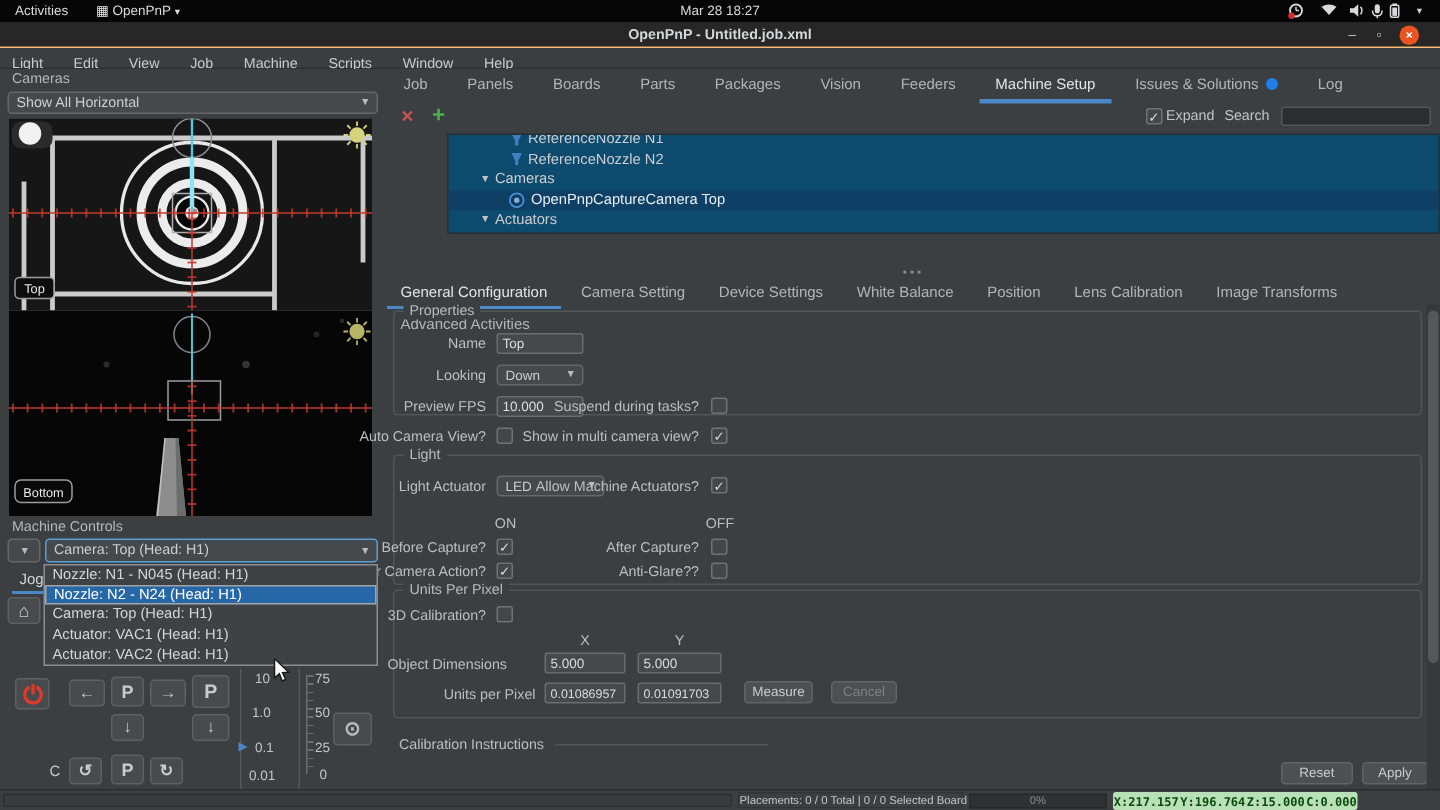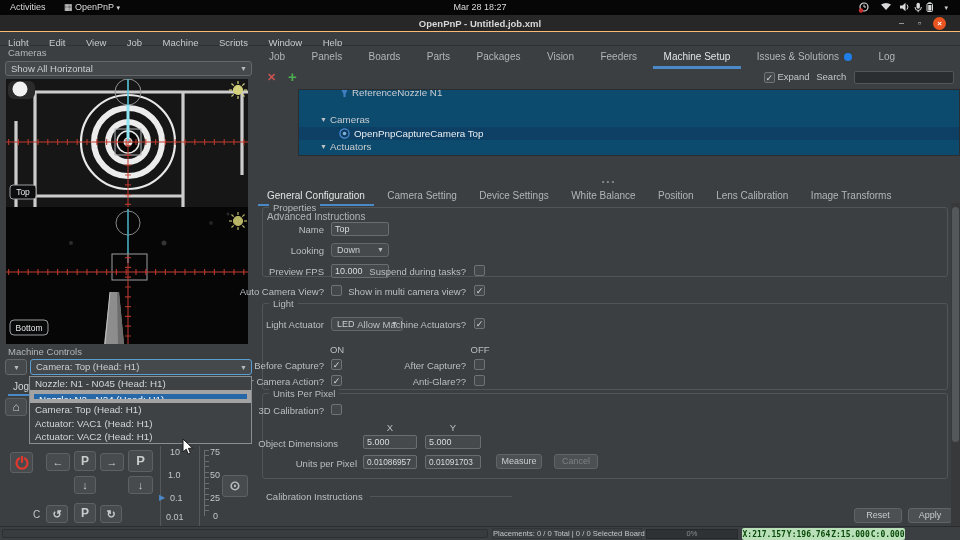--- a/index.html
+++ b/index.html
@@ -56,21 +56,21 @@
     background:repeating-linear-gradient(to bottom,#6a6e70 0 1px,transparent 1px 5.5px); }
   .speed-label { position:absolute; font-size:9px; color:#c3c6c8; }
   #cam-target-btn { left:222px; top:429px; width:26px; height:22px; font-size:13px; line-height:20px; color:#b9bcbe; }
   #c-label { position:absolute; left:33px; top:463px; font-size:10px; color:#c3c6c8; }
 
   
   #tool-popup { position:absolute; left:29px; top:330px; width:223px; background:#3e4244;
     border:1px solid #8b8e90; z-index:30; }
   .popup-item { height:13.2px; line-height:13px; padding-left:5px; font-size:9.8px; color:#d4d6d8;
     white-space:nowrap; overflow:hidden; position:relative; }
-  .popup-item.selected { background:#2667a7; border:4px solid #a3a3a3; color:#fff; line-height:11px; }
+  .popup-item.selected { background:#2667a7; border:1px solid #a3a3a3; color:#fff; line-height:11px; }
   #cursor-arrow { position:absolute; left:152px; top:62px; z-index:40; }
 
   
   #right-panel { position:absolute; left:258px; top:46px; right:0; bottom:14px; background:#3c3f41; }
   #main-tabs { position:absolute; left:0; top:0; right:0; height:21px; }
   .tab { display:inline-block; padding:0 11px; line-height:19px; font-size:10px; color:#b2b5b7; position:relative; }
   .tab.active { color:#e2e4e5; border-bottom:3px solid #4a88c7; }
   .badge { display:inline-block; width:8px; height:8px; border-radius:50%; background:#1f7fe8;
     margin-left:5px; vertical-align:-1px; }
   #tree-toolbar { position:absolute; left:0; top:21px; right:0; height:22px; }
@@ -367,20 +367,26 @@
     </span>
   </div>
 
   <div id="tree">
     <div class="tree-row" style="top:-4px">
       <svg class="tree-icon" style="left:41px" width="9" height="10" viewBox="0 0 9 10">
           <path d="M1 1 h7 l-2.4 5 v3 h-2.2 v-3 Z" fill="#3f7fc1"></path>
         </svg>
       <span style="position:absolute;left:53px">ReferenceNozzle N1</span>
     </div>
+    <div class="tree-row" style="top:9.5px">
+      <svg class="tree-icon" style="left:41px" width="9" height="10" viewBox="0 0 9 10">
+          <path d="M1 1 h7 l-2.4 5 v3 h-2.2 v-3 Z" fill="#3f7fc1"></path>
+        </svg>
+      <span style="position:absolute;left:53px">ReferenceNozzle N2</span>
+    </div>
     <div class="tree-row" style="top:23px">
       <span class="tw-exp">▼</span>
       <span style="position:absolute;left:31px">Cameras</span>
     </div>
     <div class="tree-row selected" style="top:36.5px">
       <svg class="tree-icon" style="left:40px" width="11" height="11" viewBox="0 0 11 11">
         <circle cx="5.5" cy="5.5" r="4.6" fill="#123a5c" stroke="#4a90d9" stroke-width="1.2"></circle>
         <circle cx="5.5" cy="5.5" r="1.8" fill="#7ab3e0"></circle>
       </svg>
       <span style="position:absolute;left:55px">OpenPnpCaptureCamera Top</span>
@@ -397,21 +403,21 @@
   <div id="splitter-dots">•••</div>
 
   <div id="config-tabs">
     <span class="tab active">General Configuration</span>
     <span class="tab">Camera Setting</span>
     <span class="tab">Device Settings</span>
     <span class="tab">White Balance</span>
     <span class="tab">Position</span>
     <span class="tab">Lens Calibration</span>
     <span class="tab">Image Transforms</span>
-    <span class="tab">Advanced Instructions</span>
+    <span class="tab">Advanced Activities</span>
   </div>
 
   <div id="config-content">
 
     <div class="group" style="left:4px;top:4px;width:686px;height:70px">
       <span class="legend">Properties</span>
       <span class="flabel" style="right:623px;top:15px">Name</span>
       <div class="tfield" style="left:68px;top:14px;width:58px">Top</div>
       <span class="flabel" style="right:623px;top:36px">Looking</span>
       <div class="combo" style="position:absolute;left:68px;top:35px;width:58px;height:14px;font-size:9px;line-height:12px">

